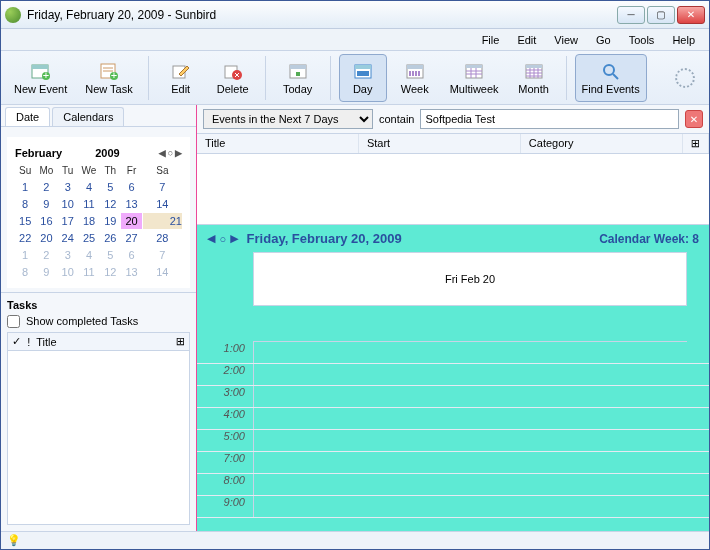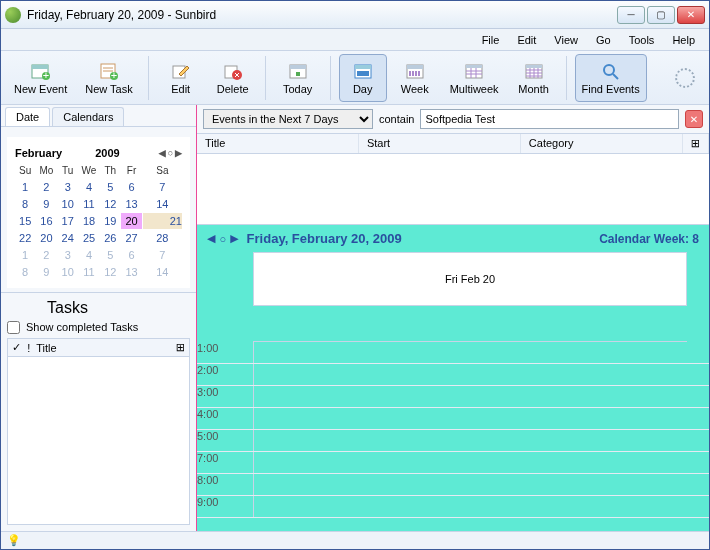--- a/index.html
+++ b/index.html
@@ -29,21 +29,21 @@
 .mini-head { display: flex; align-items: center; justify-content: space-between; gap: 6px; font-weight: bold; font-size: 12px; margin-bottom: 4px; }
 .mini-nav { display: flex; gap: 2px; margin-left: 6px; }
 .mini-nav span { font-size: 9px; color: #555; cursor: pointer; }
 .mini-grid { display: grid; grid-template-columns: repeat(7, 1fr); text-align: center; gap: 1px; }
 .mini-grid .dh { font-size: 10px; color: #333; padding: 2px 0; }
 .mini-grid .dc { font-size: 11px; color: #2a4f9f; padding: 2px 0; cursor: pointer; }
 .mini-grid .dc.dim { color: #a8b8cf; }
 .mini-grid .dc.today { background: #f0abfc; color: #000; }
 .mini-grid .dc.beside { background: #f2e6cc; padding-left: 27px; }
 .tasks { border-top: 1px solid #c8d4e6; padding: 6px; background: #f4f7fb; flex: 1; display: flex; flex-direction: column; }
-.tasks h4 { font-size: 16px; font-weight: normal; margin-bottom: 4px; margin-left: 40px; }
+.tasks h4 { font-size: 11px; font-weight: bold; margin-bottom: 4px; }
 .tasks .row { display: flex; align-items: flex-start; gap: 6px; margin-bottom: 4px; }
 .tasks .thead { display: flex; align-items: center; gap: 6px; border: 1px solid #c8d4e6; background: #f1f5fb; padding: 2px 4px; }
 .tasks .tadd { border: 1px solid #c8d4e6; background: #fff; padding: 4px; margin-top: auto; color: #666; cursor: text; }
 .main { flex: 1; display: flex; flex-direction: column; background: #5eead4; }
 .searchbar { display: flex; align-items: center; gap: 6px; padding: 4px 6px; border-bottom: 1px solid #c8d4e6; background: #f4f7fb; }
 .searchbar select, .searchbar input { border: 1px solid #9ab; padding: 2px 4px; font-size: 11px; height: 20px; }
 .searchbar select { width: 170px; }
 .searchbar input { flex: 1; }
 .closebox { width: 18px; height: 18px; background: #e77; border: 1px solid #c44; border-radius: 3px; color: #fff; display: flex; align-items: center; justify-content: center; font-size: 10px; cursor: pointer; }
 .listhead { display: flex; border-bottom: 1px solid #c8d4e6; background: #f1f5fb; }
@@ -53,21 +53,21 @@
 .dayview { flex: 1; display: flex; flex-direction: column; border-top: 1px solid #c8d4e6; overflow: hidden; }
 .dayhead { display: flex; align-items: center; padding: 6px 10px; gap: 8px; }
 .navarrows { display: flex; gap: 4px; align-items: center; }
 .navarrows span { color: #2a4f9f; font-size: 11px; cursor: pointer; }
 .dayhead .dtitle { font-weight: bold; color: #2a4f9f; font-size: 13px; }
 .dayhead .dweek { margin-left: auto; font-weight: bold; color: #2a4f9f; font-size: 12px; }
 .daylabel { text-align: center; border: 1px solid #c8d4e6; padding: 20px; margin: 0 22px 0 56px; background: #fff; font-size: 11px; }
 .allday { height: 36px; border-bottom: 1px solid #c8d4e6; margin: 0 22px 0 56px; }
 .hours { flex: 1; overflow-y: scroll; position: relative; }
 .hour-row { display: flex; height: 22px; border-bottom: 1px solid #e5eaf2; }
-.hour-row .hl { width: 56px; text-align: left; padding-right: 8px; color: #555; }
+.hour-row .hl { width: 56px; text-align: right; padding-right: 8px; color: #555; font-style: italic; }
 .hour-row .hc { flex: 1; border-left: 1px solid #c8d4e6; }
 .statusbar { height: 18px; border-top: 1px solid #c8d4e6; background: #eef3f9; display: flex; align-items: center; padding: 0 6px; color: #caa; }
 svg { display: block; }
 </style>
 </head>
 <body>
 
 <div class="window">
   <div class="titlebar">
     <div class="app-icon"></div>

